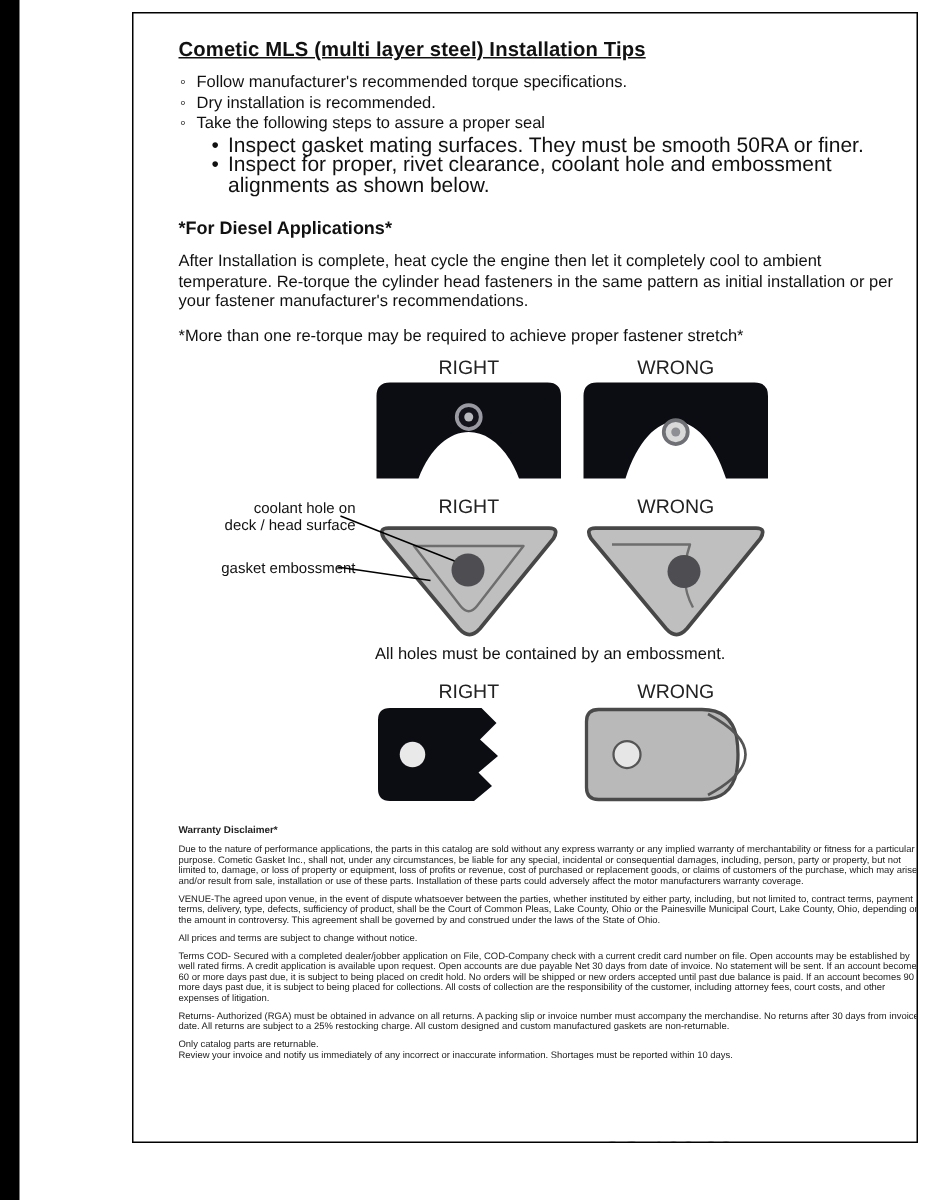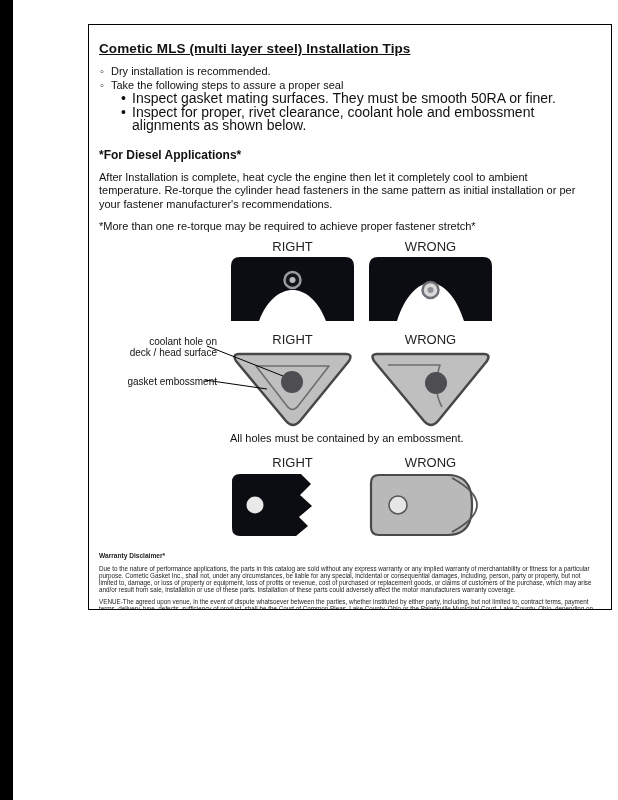--- a/index.html
+++ b/index.html
@@ -5,23 +5,23 @@
   * { margin:0; padding:0; box-sizing:border-box; }
   html,body { background:#ffffff; }
   body {
     width:618px; height:800px;
     font-family:"Liberation Sans", sans-serif;
     color:#111;
   }
   .page { position:relative; width:618px; height:800px; background:#ffffff; overflow:hidden; }
   .spine { position:absolute; left:0; top:0; width:13px; height:800px; background:#000; }
   .sheet {
-    position:absolute; left:88px; top:8px; width:524px; height:586px;
+    position:absolute; left:88px; top:8px; width:524px; height:754px;
     border:1px solid #000; background:#fff;
-    padding:16px 10px 0 10px; overflow:hidden;margin-top:16px;
+    padding:16px 10px 0 30px; overflow:hidden;
   }
   .title {
     font-size:13.5px; font-weight:bold; text-decoration:underline;
     margin-bottom:9px; letter-spacing:0.1px;
   }
   ul.tips { list-style:none; font-size:11px; }
   ul.tips > li { position:relative; padding-left:12px; line-height:13.5px; }
   ul.tips > li::before { content:"◦"; position:absolute; left:1px; top:0; }
   ul.subtips { list-style:none; font-size:14px; margin-left:22px; }
   ul.subtips > li { position:relative; padding-left:11px; line-height:13.5px; }
@@ -58,20 +58,21 @@
 <body>
 
 <div class="page">
   <div class="spine"></div>
 
   <div class="sheet">
 
     <div class="title">Cometic MLS (multi layer steel) Installation Tips</div>
 
     <ul class="tips">
+      <li>Follow manufacturer's recommended torque specifications.</li>
       <li>Dry installation is recommended.</li>
       <li>Take the following steps to assure a proper seal</li>
     </ul>
     <ul class="subtips">
       <li>Inspect gasket mating surfaces.  They must be smooth 50RA or finer.</li>
       <li>Inspect for proper, rivet clearance, coolant hole and embossment alignments as shown below.</li>
     </ul>
 
     <div class="diesel-h">*For Diesel Applications*</div>
     <p class="para">After Installation is complete, heat cycle the engine then let it completely cool to ambient temperature. Re-torque the cylinder head fasteners in the same pattern as initial installation or per your fastener manufacturer's recommendations.</p>

